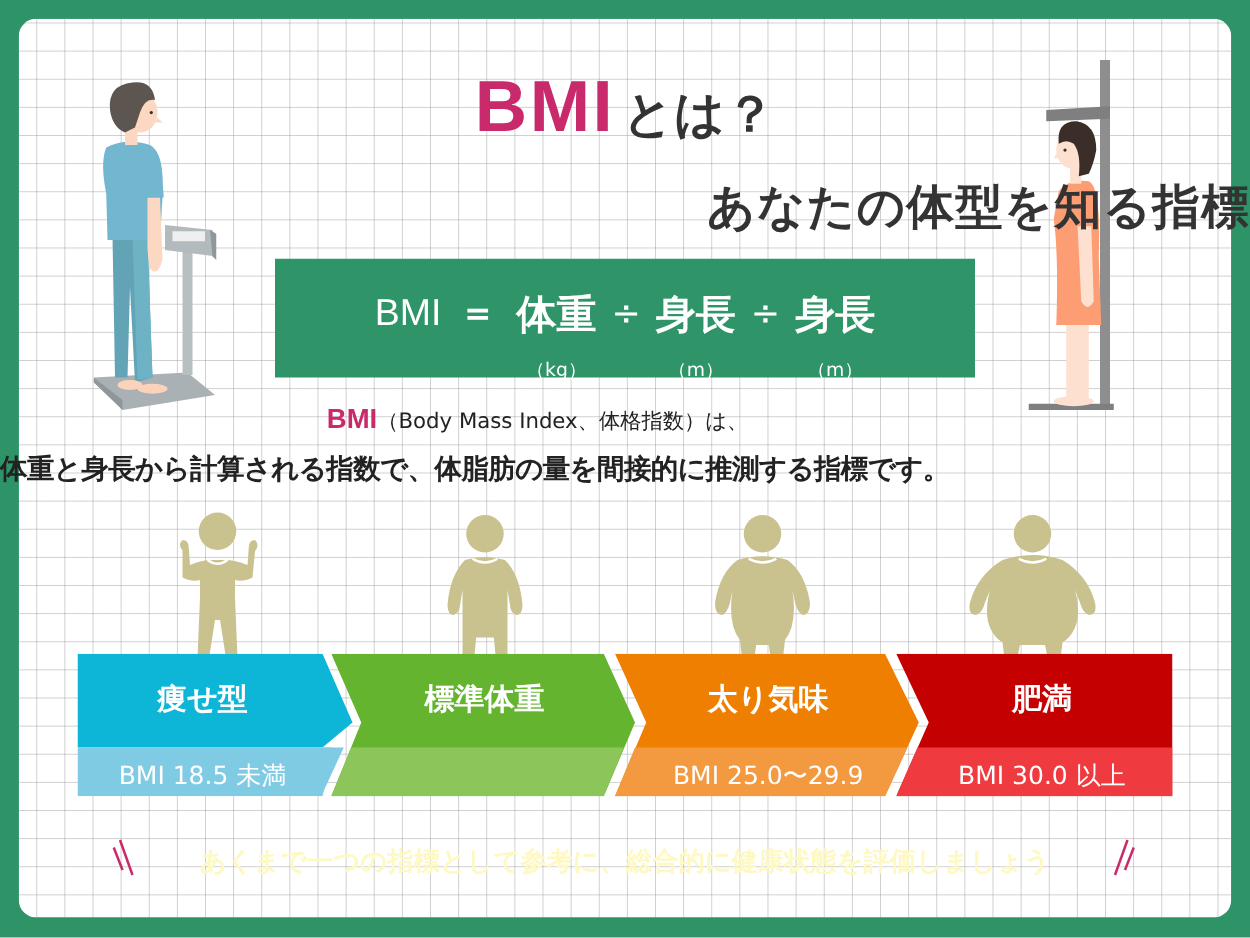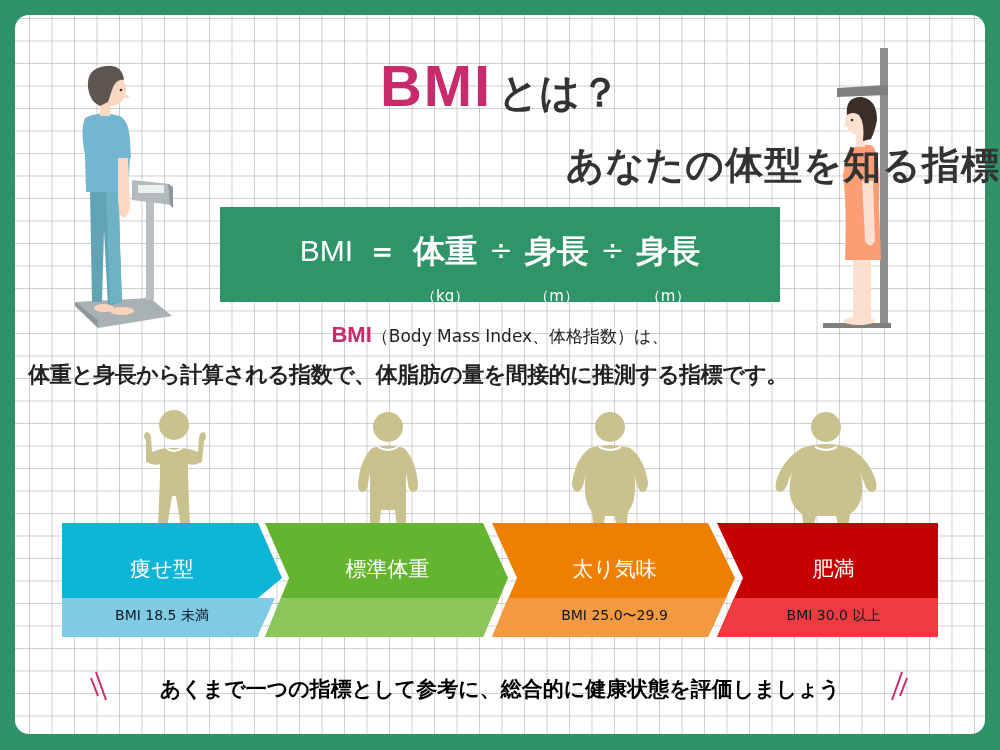--- a/index.html
+++ b/index.html
@@ -59,46 +59,46 @@
     .f-eq { font-size: 30px; margin-right: 16px; line-height: 44px; }
     .f-term { position: relative; line-height: 44px; }
     .f-unit {
       position: absolute; left: 50%; top: 45px; transform: translateX(-50%);
       font-size: 15px; font-weight: normal; white-space: nowrap;
     }
     .f-div { margin: 0 12px; font-size: 28px; line-height: 44px; font-weight: normal; }
 
     
     .desc1 {
-      position: absolute; left: 0; width: 1000px; top: 322px;
+      position: absolute; left: 0; width: 860px; top: 322px;
       text-align: center; font-size: 17px; color: #222; white-space: nowrap;
     }
     .desc1 .pink { color: #c92a6b; font-weight: bold; font-size: 22px; font-family: "Liberation Sans", sans-serif; }
     .desc2 {
       position: absolute; left: 0; width: 816px; top: 360px;
-      text-align: center; font-size: 22px; color: #222; font-weight: bold; white-space: nowrap;
+      font-size: 22px; color: #222; font-weight: bold; white-space: nowrap;
       letter-spacing: -0.5px;
     }
 
     
     .banner { position: absolute; top: 523px; height: 114px; }
     .banner svg { position: absolute; left: 0; top: 0; }
     .banner-label {
-      position: absolute; top: 32px; left: 0; width: 100%;
-      text-align: center; color: #fff; font-weight: normal; font-size: 21px; white-space: nowrap;
+      position: absolute; top: 20px; left: 0; width: 100%;
+      text-align: center; color: #fff; font-weight: bold; font-size: 24px; white-space: nowrap;
     }
     .banner-range {
       position: absolute; top: 84px; left: 0; width: 100%;
-      text-align: center; color: #0f172a; font-size: 14px; white-space: nowrap;
+      text-align: center; color: #ffffff; font-size: 20px; white-space: nowrap;
     }
 
     
     .footer {
       position: absolute; left: 0; width: 1000px; top: 675px;
-      text-align: center; font-size: 21px; font-weight: bold; color: #000000; white-space: nowrap;
+      text-align: center; font-size: 21px; font-weight: bold; color: #fef9c3; white-space: nowrap;
     }
   </style>
 </head>
 <body>
 
 <div class="canvas"></div>
 
 <svg class="abs" style="left:60px;top:50px" width="130" height="280" viewBox="0 0 130 280">
 
   <polygon points="15,252 90,248 112,266 38,278" fill="#a9b1b4"></polygon>

